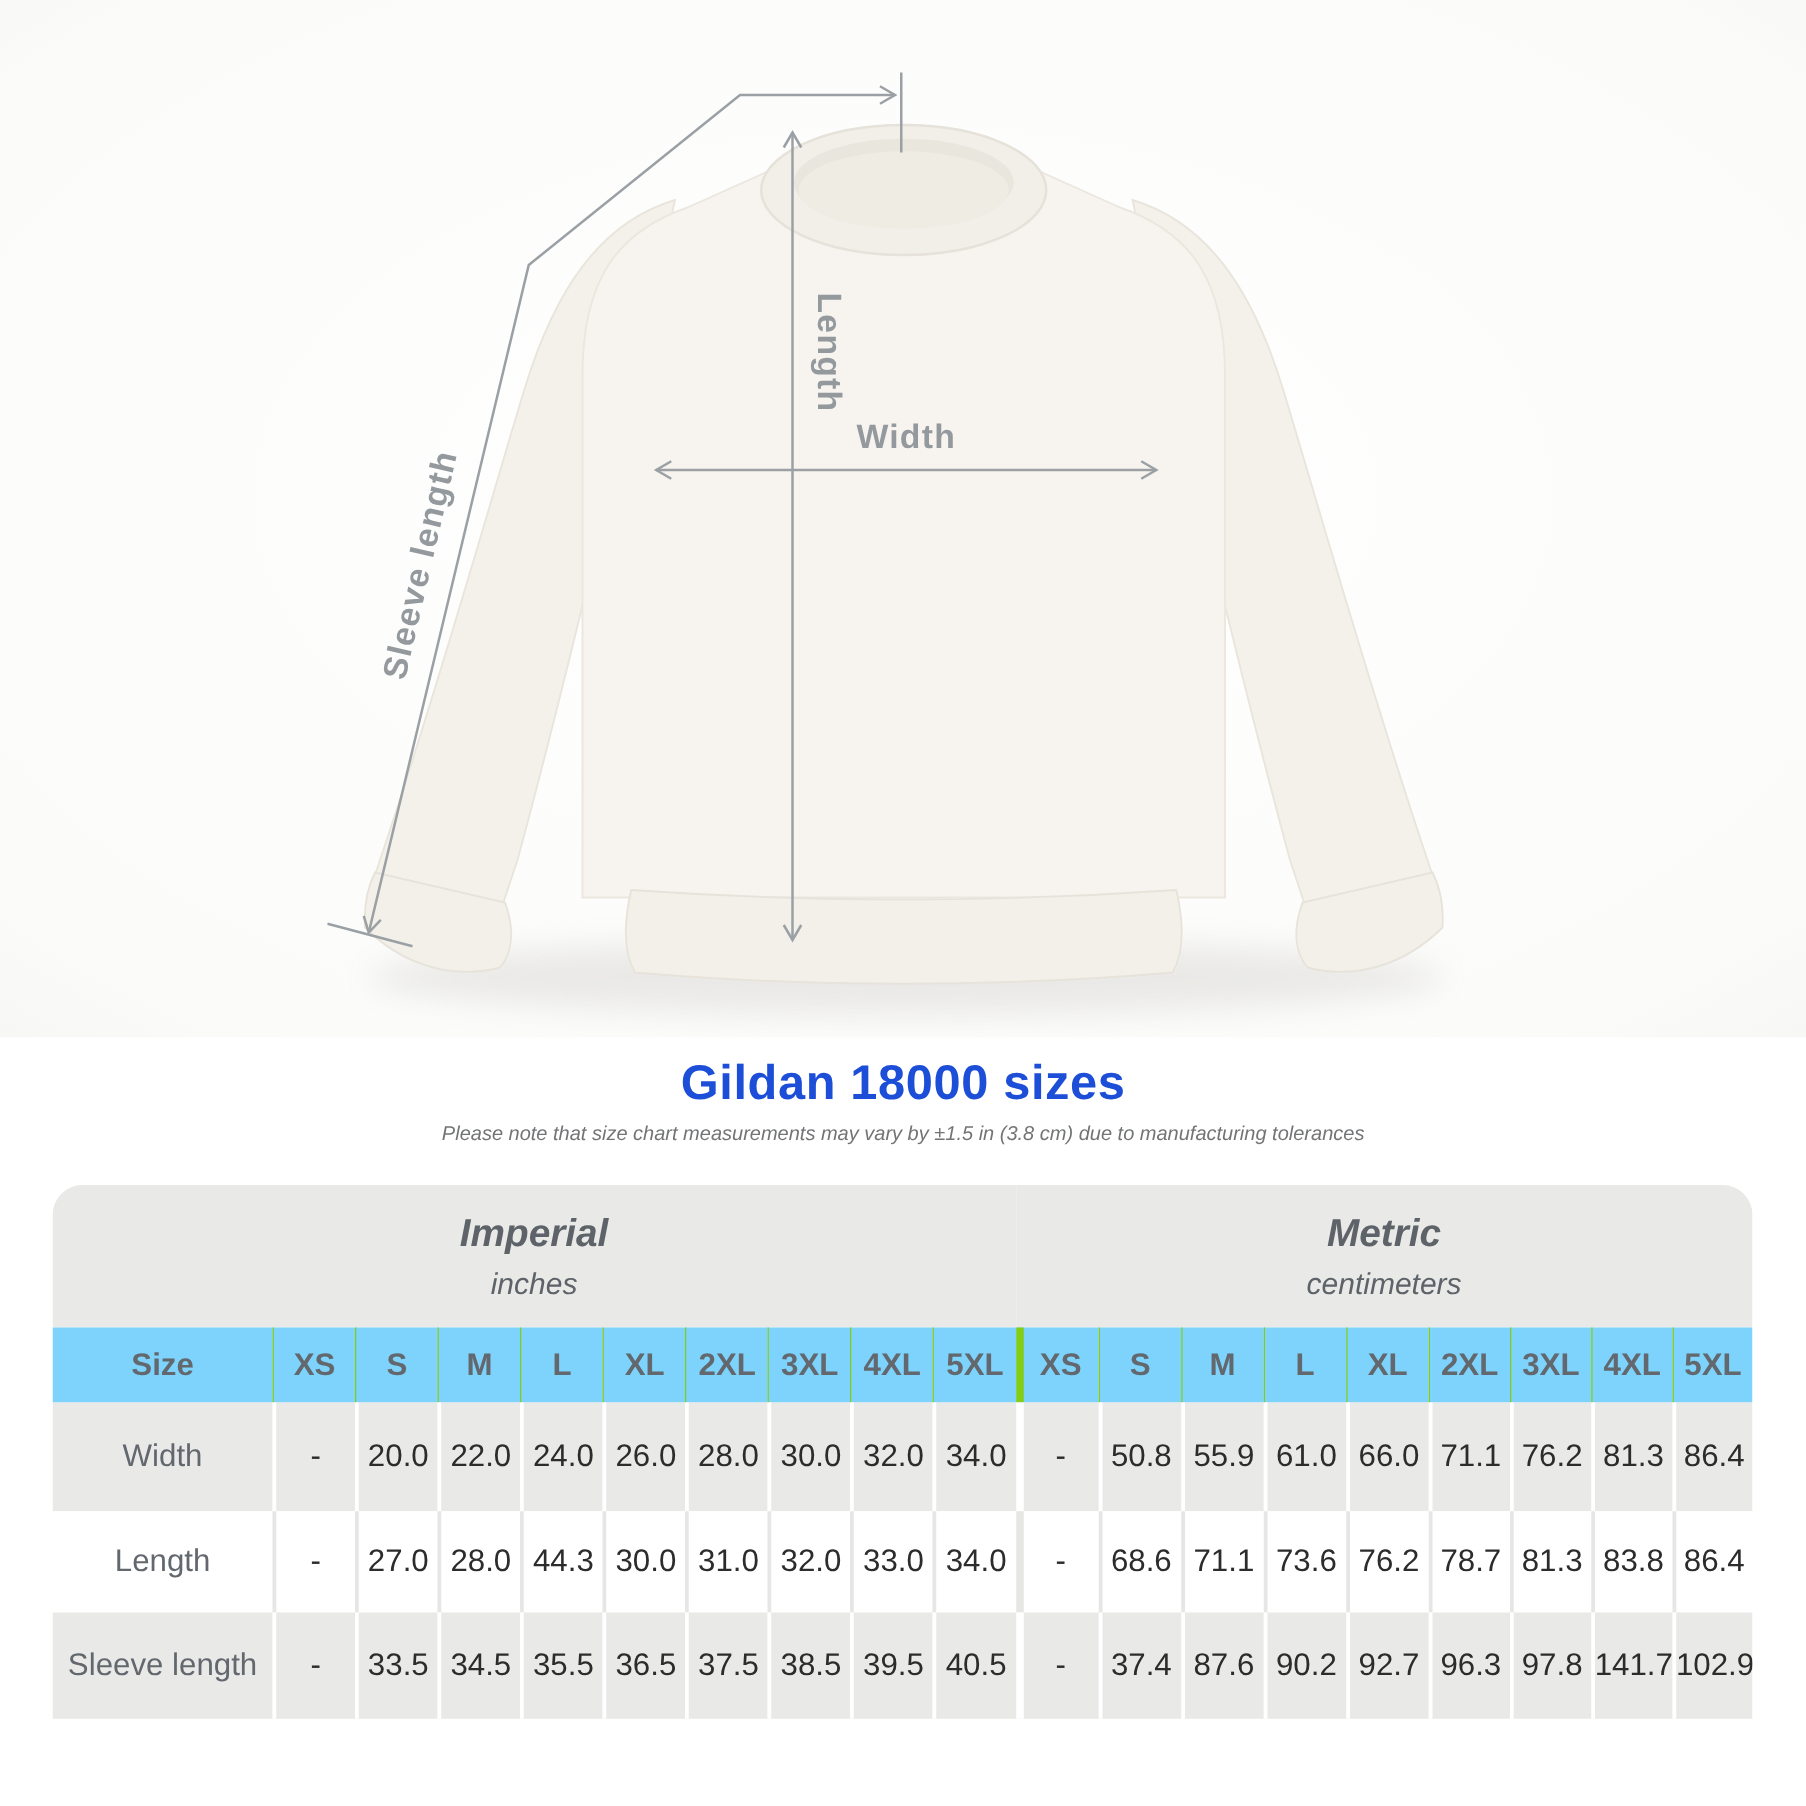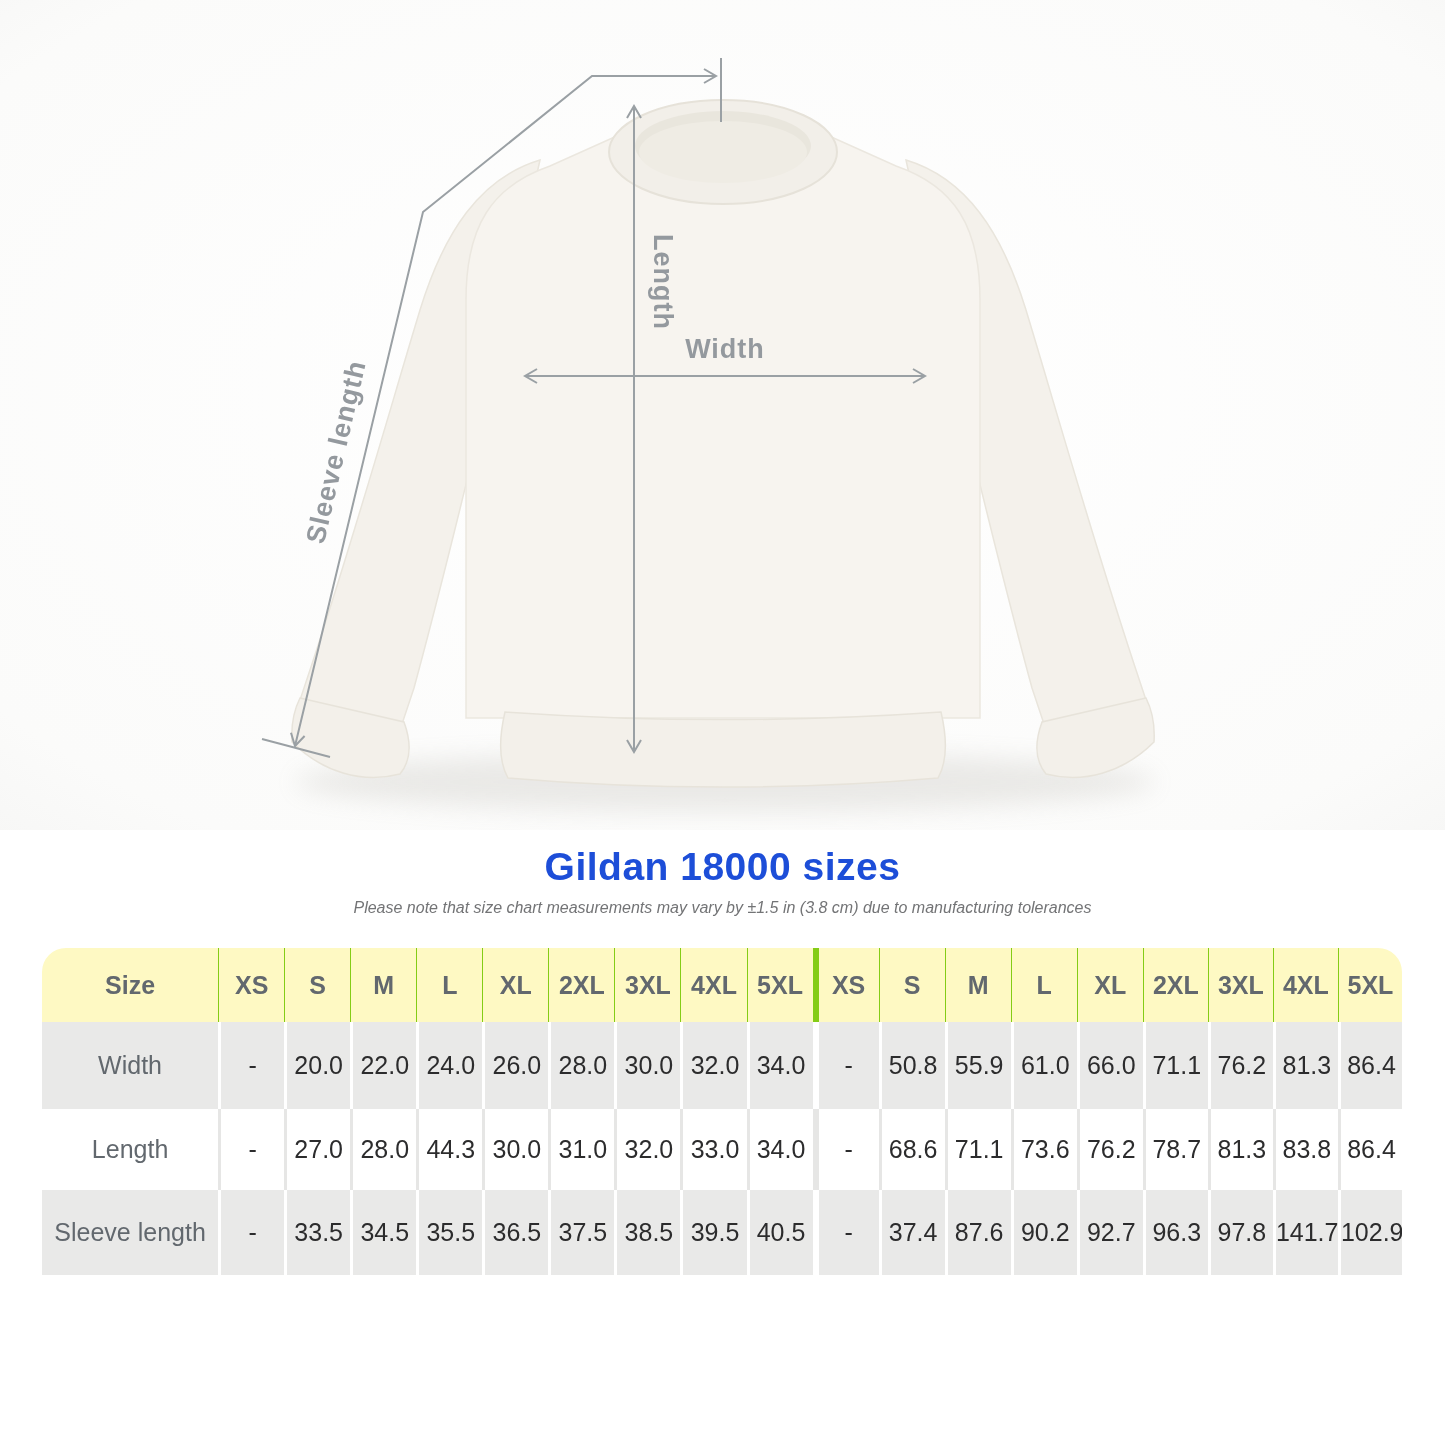--- a/index.html
+++ b/index.html
@@ -25,21 +25,21 @@
   }
   table.size-table{border-collapse:separate;border-spacing:0;table-layout:fixed;width:1360px;}
   table.size-table th, table.size-table td{
     box-sizing:border-box;padding:0;text-align:center;vertical-align:middle;
     font-weight:normal;
   }
   tr.group-row{height:114px;}
   tr.group-row th{background:#e9e9e8;}
   .g-name{font-size:31px;font-weight:bold;font-style:italic;color:#5d6368;}
   .g-unit{font-size:24px;font-style:italic;color:#5d6368;margin-top:9px;}
-  tr.size-row{height:74px;background:#fef9c3;}
+  tr.size-row{height:60px;background:#7dd3fc;}
   tr.size-row th{font-size:25px;font-weight:bold;color:#62686e;border-left:1px solid #84cc16;}
   tr.size-row th:first-child{border-left:none;}
   tr.row-gray{height:87px;}
   tr.row-gray th, tr.row-gray td{background:#e9e9e8;border-left:3px solid #ffffff;}
   tr.row-gray th:first-child, tr.row-gray td:first-child{border-left:none;}
   tr.row-white{height:81px;background:#ffffff;}
   tr.row-white th, tr.row-white td{border-left:3px solid #e6e6e5;}
   tr.row-white th:first-child, tr.row-white td:first-child{border-left:none;}
   tr.last{height:85px;}
   th.lbl{font-size:25px;font-weight:bold;color:#62686e;}
@@ -133,20 +133,30 @@
           <col style="width:66px">
           <col style="width:66px">
           <col style="width:66px">
         <col style="width:66px">
           <col style="width:65px">
           <col style="width:65px">
           <col style="width:65px">
         <col style="width:64px">
       </colgroup>
       <tbody>
+          <tr class="group-row">
+            <th class="group" colspan="10">
+              <div class="g-name">Imperial</div>
+              <div class="g-unit">inches</div>
+            </th>
+            <th class="group" colspan="9">
+              <div class="g-name">Metric</div>
+              <div class="g-unit">centimeters</div>
+            </th>
+          </tr>
           <tr class="size-row">
             <th class="lbl">Size</th>
             <th>XS</th>
             <th>S</th>
             <th>M</th>
             <th>L</th>
             <th>XL</th>
             <th>2XL</th>
             <th>3XL</th>
             <th>4XL</th>

